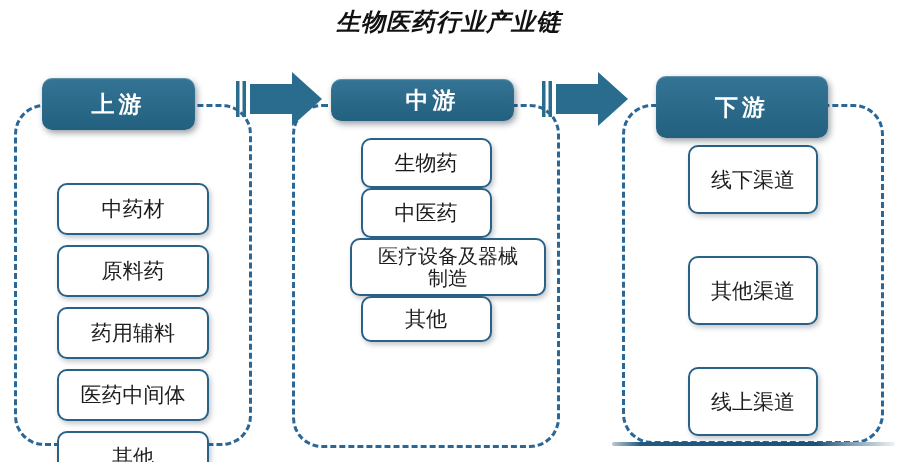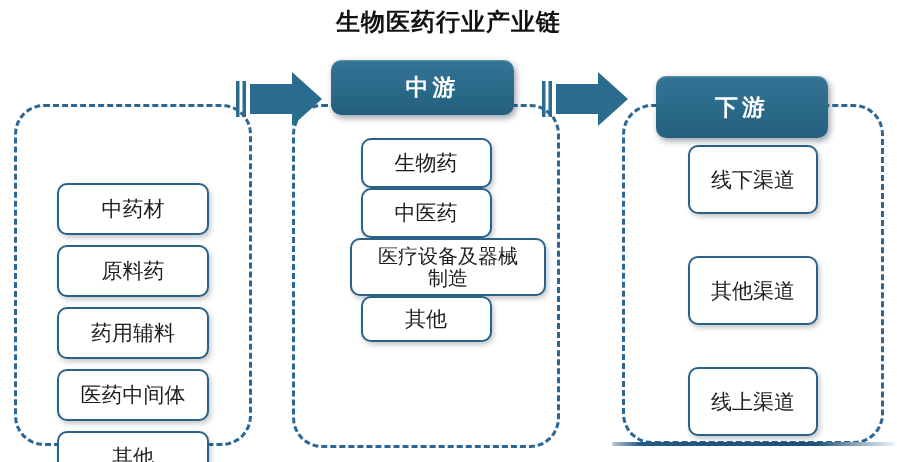--- a/index.html
+++ b/index.html
@@ -5,41 +5,41 @@
   :root{
     --header-fill:#347494; --header-fill-dark:#23607f; --arrow-fill:#2a6c8e;
     --box-border:#2a6186; --frame-border:#2b6796; --box-text:#1c1c1c;
     --header-text:#ffffff; --title-text:#111111; --background:#ffffff;
   }
   html,body{margin:0;padding:0;}
   body{background:var(--background);font-family:"Liberation Serif","DejaVu Serif",serif;}
   .stage{position:relative;width:897px;height:462px;overflow:hidden;background:var(--background);}
   .title{position:absolute;top:6px;left:0;width:100%;margin:0;text-align:center;
          font-size:24px;font-weight:700;letter-spacing:1px;color:var(--title-text);
-         font-family:"Liberation Serif","DejaVu Serif",serif;}
+         font-family:"Liberation Serif","DejaVu Serif",serif;font-style:italic;}
   .col-frame{position:absolute;border:3px dashed var(--frame-border);border-radius:30px;
              box-sizing:border-box;z-index:1;background:transparent;}
   .pill{position:absolute;display:flex;align-items:center;justify-content:center;
         color:var(--header-text);font-weight:700;font-size:23px;letter-spacing:4px;
         border-radius:10px;z-index:3;box-sizing:border-box;
         background:linear-gradient(180deg,var(--header-fill) 0%,var(--header-fill-dark) 100%);
         box-shadow:2px 3px 6px rgba(30,45,60,.45), inset 0 1px 1px rgba(255,255,255,.25);}
   .items{position:absolute;display:flex;flex-direction:column;align-items:center;z-index:2;}
   .box{display:flex;align-items:center;justify-content:center;background:#fff;
        border:2px solid var(--box-border);border-radius:10px;font-size:21px;
        color:var(--box-text);box-sizing:border-box;text-align:center;
        box-shadow:2px 3px 5px rgba(50,62,75,.28);}
   
   #frame-up{left:14px;top:104px;width:238px;height:342px;}
   #pill-up{left:42px;top:78px;width:153px;height:52px;}
   #items-up{left:14px;top:140px;width:238px;gap:10px;margin-top:43px;}
   #items-up .box{width:152px;height:52px;}
   
   #frame-mid{left:292px;top:104px;width:268px;height:344px;}
-  #pill-mid{left:331px;top:60px;width:183px;height:55px;padding-left:20px;}
+  #pill-mid{left:331px;top:79px;width:183px;height:42px;padding-left:20px;}
   #items-mid{left:292px;top:138px;width:268px;}
   #items-mid .box{width:131px;height:50px;}
   #items-mid .box.wide{width:196px;height:58px;padding:16px 22px;line-height:1.12;font-size:20px;margin-left:44px;}
   #items-mid .box.last{height:46px;}
   
   #frame-down{left:622px;top:104px;width:262px;height:340px;}
   #pill-down{left:656px;top:76px;width:172px;height:62px;}
   #items-down{left:622px;top:145px;width:262px;gap:42px;}
   #items-down .box{width:130px;height:69px;}
   .arrow{position:absolute;z-index:4;width:86px;height:54px;}
@@ -50,20 +50,21 @@
     border-radius:2px;}
 </style>
 </head>
 <body>
 
 <div class="stage">
 
   <h1 class="title">生物医药行业产业链</h1>
 
   <div class="col-frame" id="frame-up"></div>
+  <div class="pill" id="pill-up">上游</div>
   <div class="items" id="items-up">
     <div class="box">中药材</div>
     <div class="box">原料药</div>
     <div class="box">药用辅料</div>
     <div class="box">医药中间体</div>
     <div class="box">其他</div>
   </div>
 
   <svg class="arrow" id="arrow-1" viewBox="0 0 86 54">
     <rect x="0" y="9" width="3.5" height="36" fill="var(--arrow-fill)"></rect>

